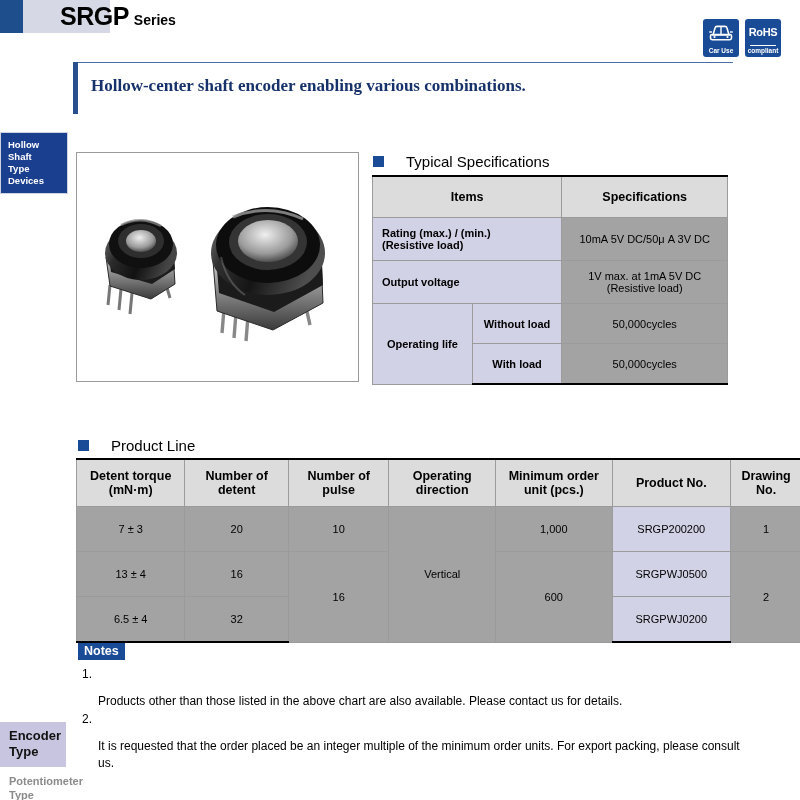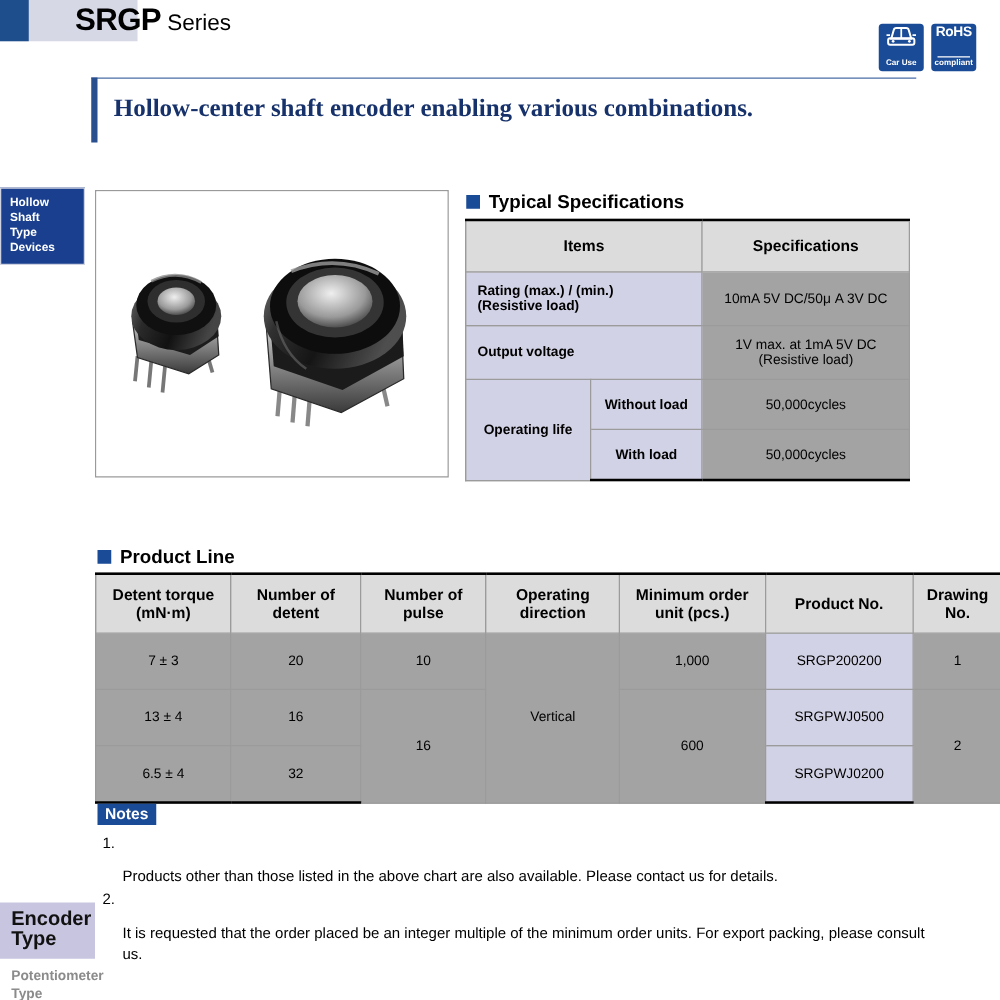--- a/index.html
+++ b/index.html
@@ -34,22 +34,22 @@
     left: 60px; top: 2px;
     white-space: nowrap;
   }
   .series-code {
     font-size: 25px;
     font-weight: bold;
     letter-spacing: -0.5px;
     vertical-align: baseline;
   }
   .series-word {
-    font-size: 18px;
-    font-weight: normal;
+    font-size: 14px;
+    font-weight: bold;
     margin-left: 5px;
   }
 
   
   .badges {
     position: absolute;
     right: 19px; top: 19px;
     display: flex;
     gap: 6px;
   }
@@ -67,21 +67,21 @@
   .badge-label {
     color: #ffffff;
     font-size: 6.5px;
     font-weight: bold;
     line-height: 8px;
     text-align: center;
   }
   .badge-icon {
     flex: 1;
     display: flex;
-    align-items: flex-start;
+    align-items: center;
     justify-content: center;
   }
   .rohs-top {
     color: #ffffff;
     font-size: 11px;
     font-weight: bold;
     line-height: 14px;
     letter-spacing: -0.3px;
   }
   .rohs-rule {
@@ -106,49 +106,49 @@
   .headline-bar {
     position: absolute;
     left: 0; top: 0;
     width: 5px; height: 52px;
     background: #2a4f8f;
   }
   .headline-text {
     position: absolute;
     left: 18px; top: 14px;
     font-family: "Liberation Serif", serif;
-    font-size: 20px;
+    font-size: 17px;
     font-weight: bold;
     color: #17326b;
     white-space: nowrap;
   }
 
   
   .side-tab {
     position: absolute;
     left: 0;
     width: 68px;
     background: #1a3f8f;
     color: #ffffff;
     font-size: 9.5px;
     font-weight: bold;
     line-height: 12px;
     padding: 6px 4px 6px 7px;
     box-sizing: border-box;
     border: 1px solid #cfd2e0;
   }
-  .side-tab-hollow { top: 150px; }
+  .side-tab-hollow { top: 132px; }
 
   .side-tab-encoder {
     position: absolute;
     left: 0; top: 722px;
-    width: 76px;
+    width: 66px;
     background: #c8c5e0;
     color: #111111;
-    font-size: 16px;
+    font-size: 13px;
     font-weight: bold;
     line-height: 16px;
     padding: 6px 5px 7px 9px;
     box-sizing: border-box;
   }
   .side-tab-pot {
     position: absolute;
     left: 9px; top: 774px;
     width: 80px;
     color: #8b8b8b;
@@ -166,23 +166,23 @@
     border: 1px solid #9a9a9a;
     box-sizing: border-box;
     overflow: hidden;
   }
 
   
   .sec-head {
     position: absolute;
     display: flex;
     align-items: center;
-    gap: 7px;
+    gap: 22px;
     font-size: 15px;
-    font-weight: bold;
+    font-weight: normal;
   }
   .sec-square {
     width: 11px; height: 11px;
     background: #1a4b96;
     display: inline-block;
   }
 
   
   table.dt {
     position: absolute;

